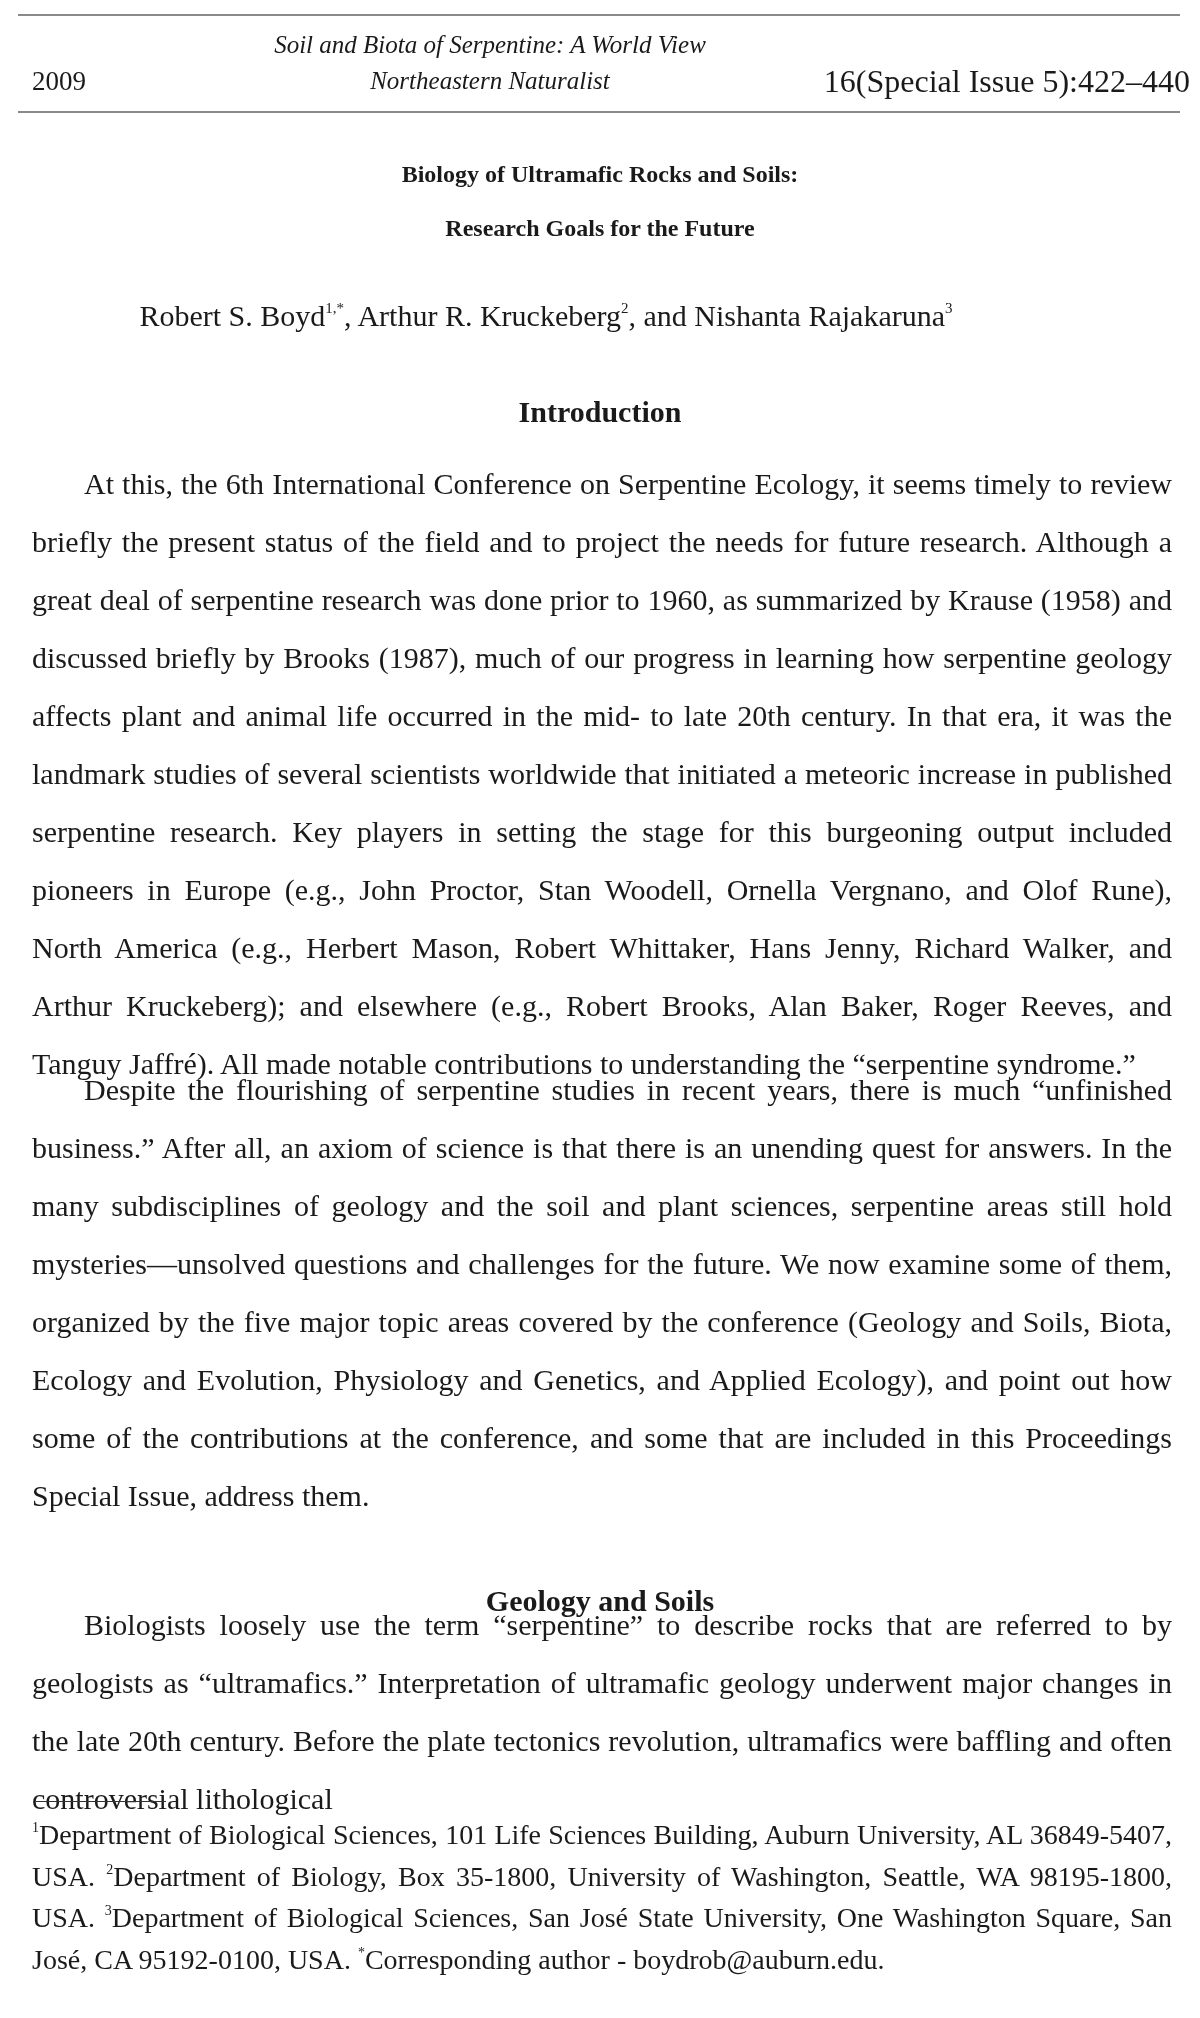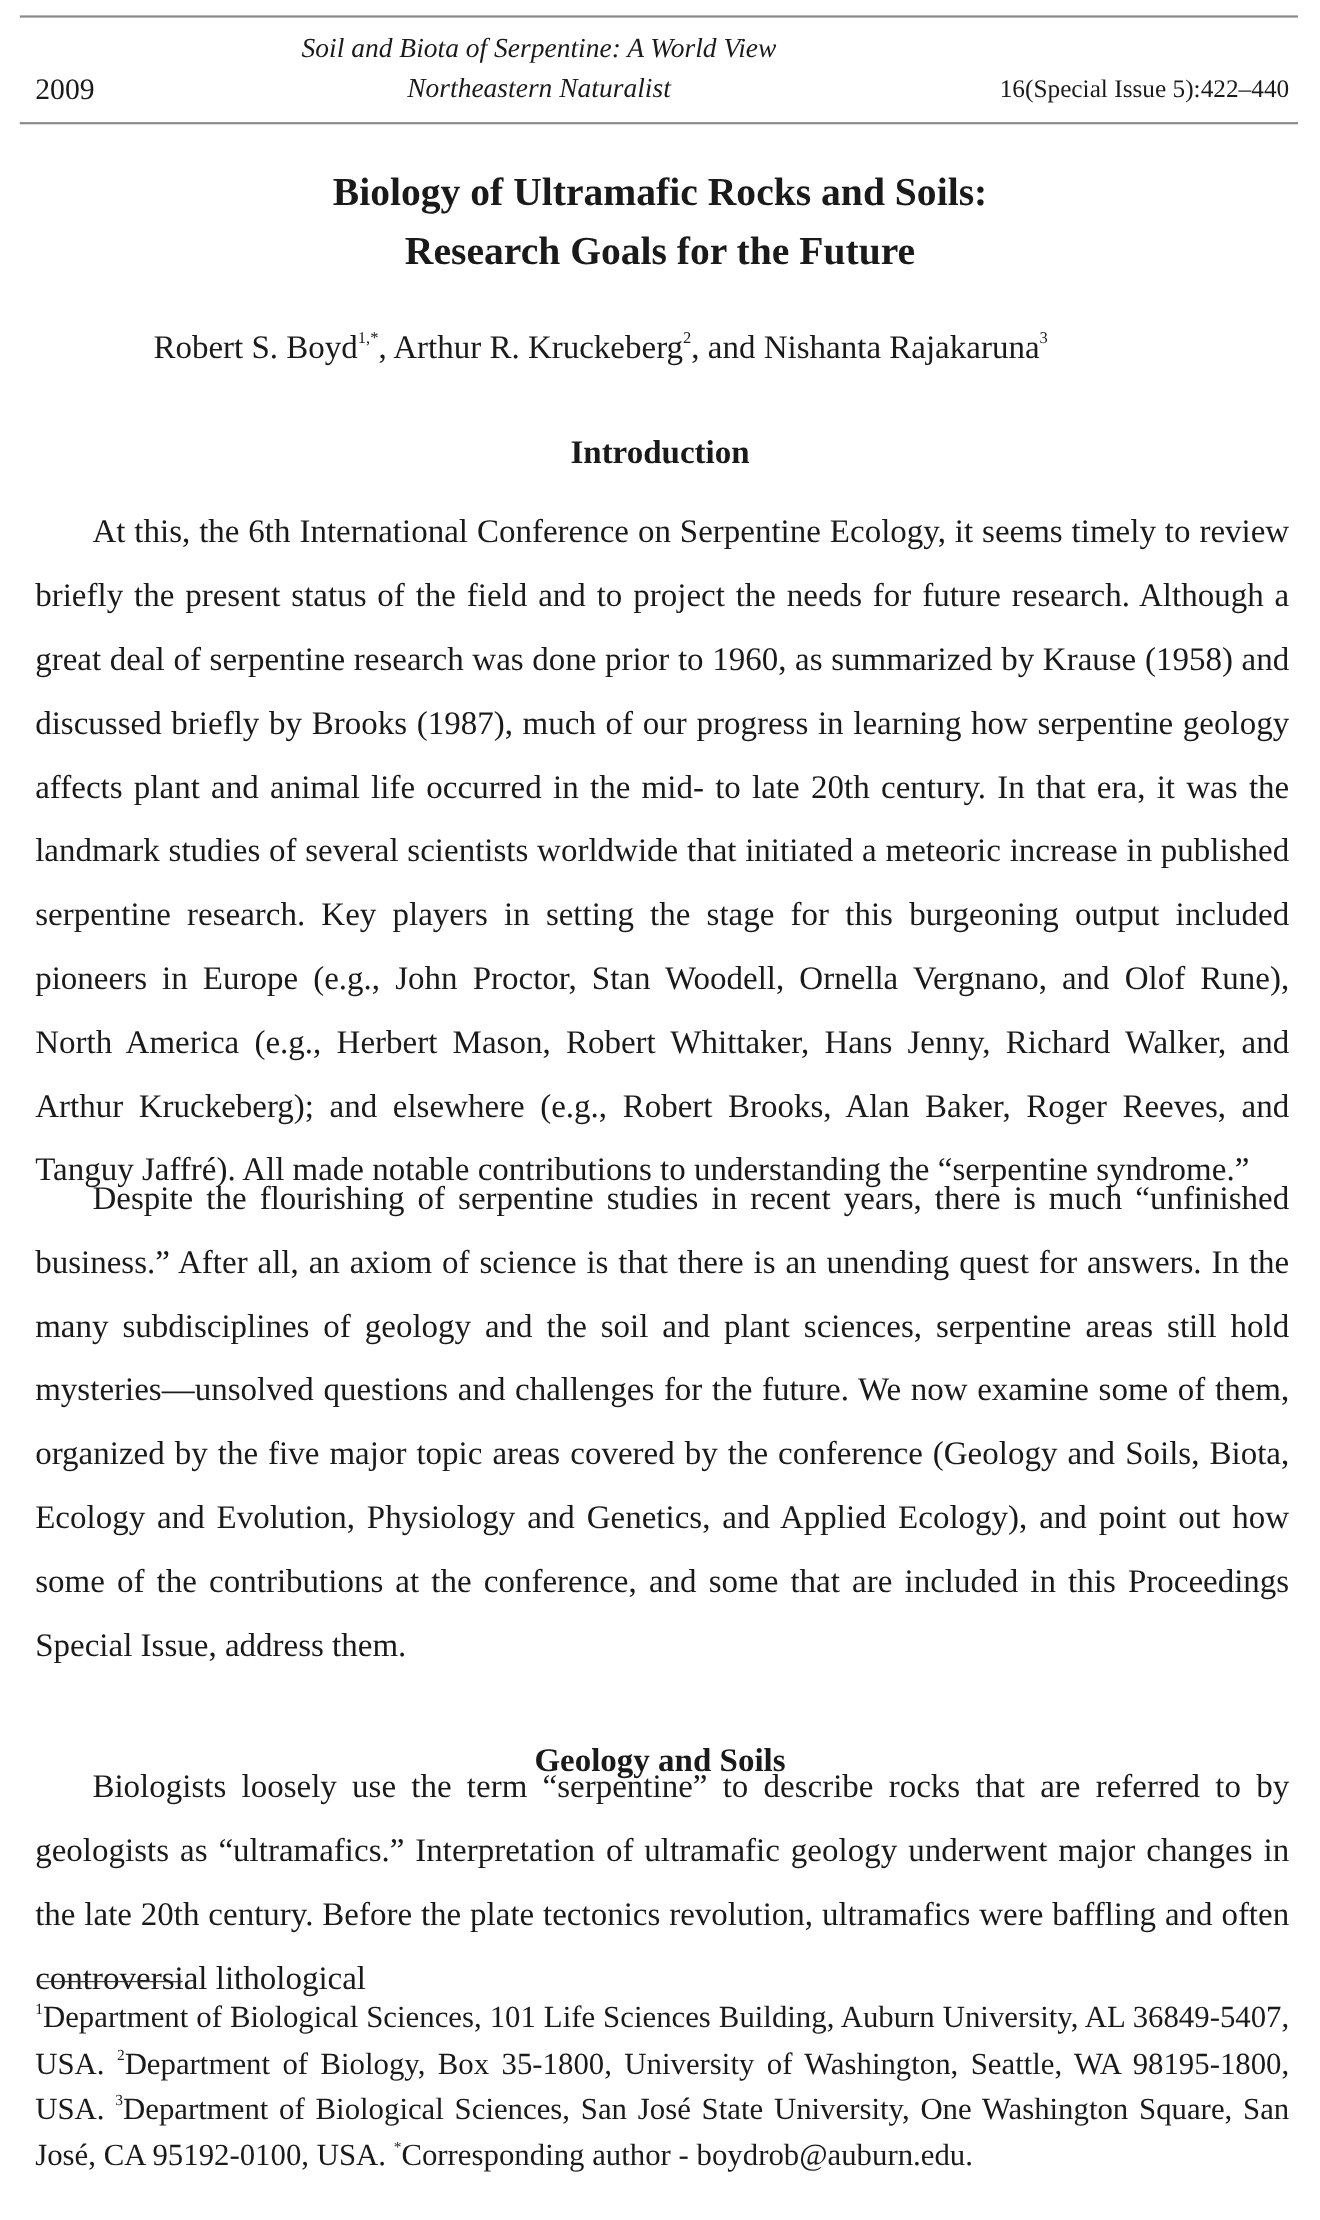--- a/index.html
+++ b/index.html
@@ -11,25 +11,25 @@
   .rule.top { top: 14px; }
   .rule.bottom { top: 111px; }
 
   .header-center {
     position: absolute; left: 0; width: 980px; text-align: center;
     font-style: italic; font-size: 25px; line-height: 30px;
   }
   .hdr-series { top: 30px; }
   .hdr-journal { top: 66px; }
   .hdr-year { position: absolute; left: 32px; top: 66px; font-size: 27px; line-height: 30px; }
-  .hdr-citation { position: absolute; right: 28px; top: 66px; font-size: 23px; line-height: 30px; }
+  .hdr-citation { position: absolute; right: 10px; top: 66px; font-size: 32px; line-height: 30px; }
 
   .title {
     position: absolute; left: 0; width: 1200px; text-align: center;
-    font-weight: bold; font-size: 36px; line-height: 54px; top: 147px;
+    font-weight: bold; font-size: 24px; line-height: 54px; top: 147px;
   }
   .authors {
     position: absolute; left: 0; width: 1092px; text-align: center;
     font-size: 30px; line-height: 40px; top: 296px;
   }
   .authors sup { font-size: 15px; vertical-align: 13px; line-height: 0; }
 
   .section-heading {
     position: absolute; left: 0; width: 1200px; text-align: center;
     font-weight: bold; font-size: 30px; line-height: 40px;

